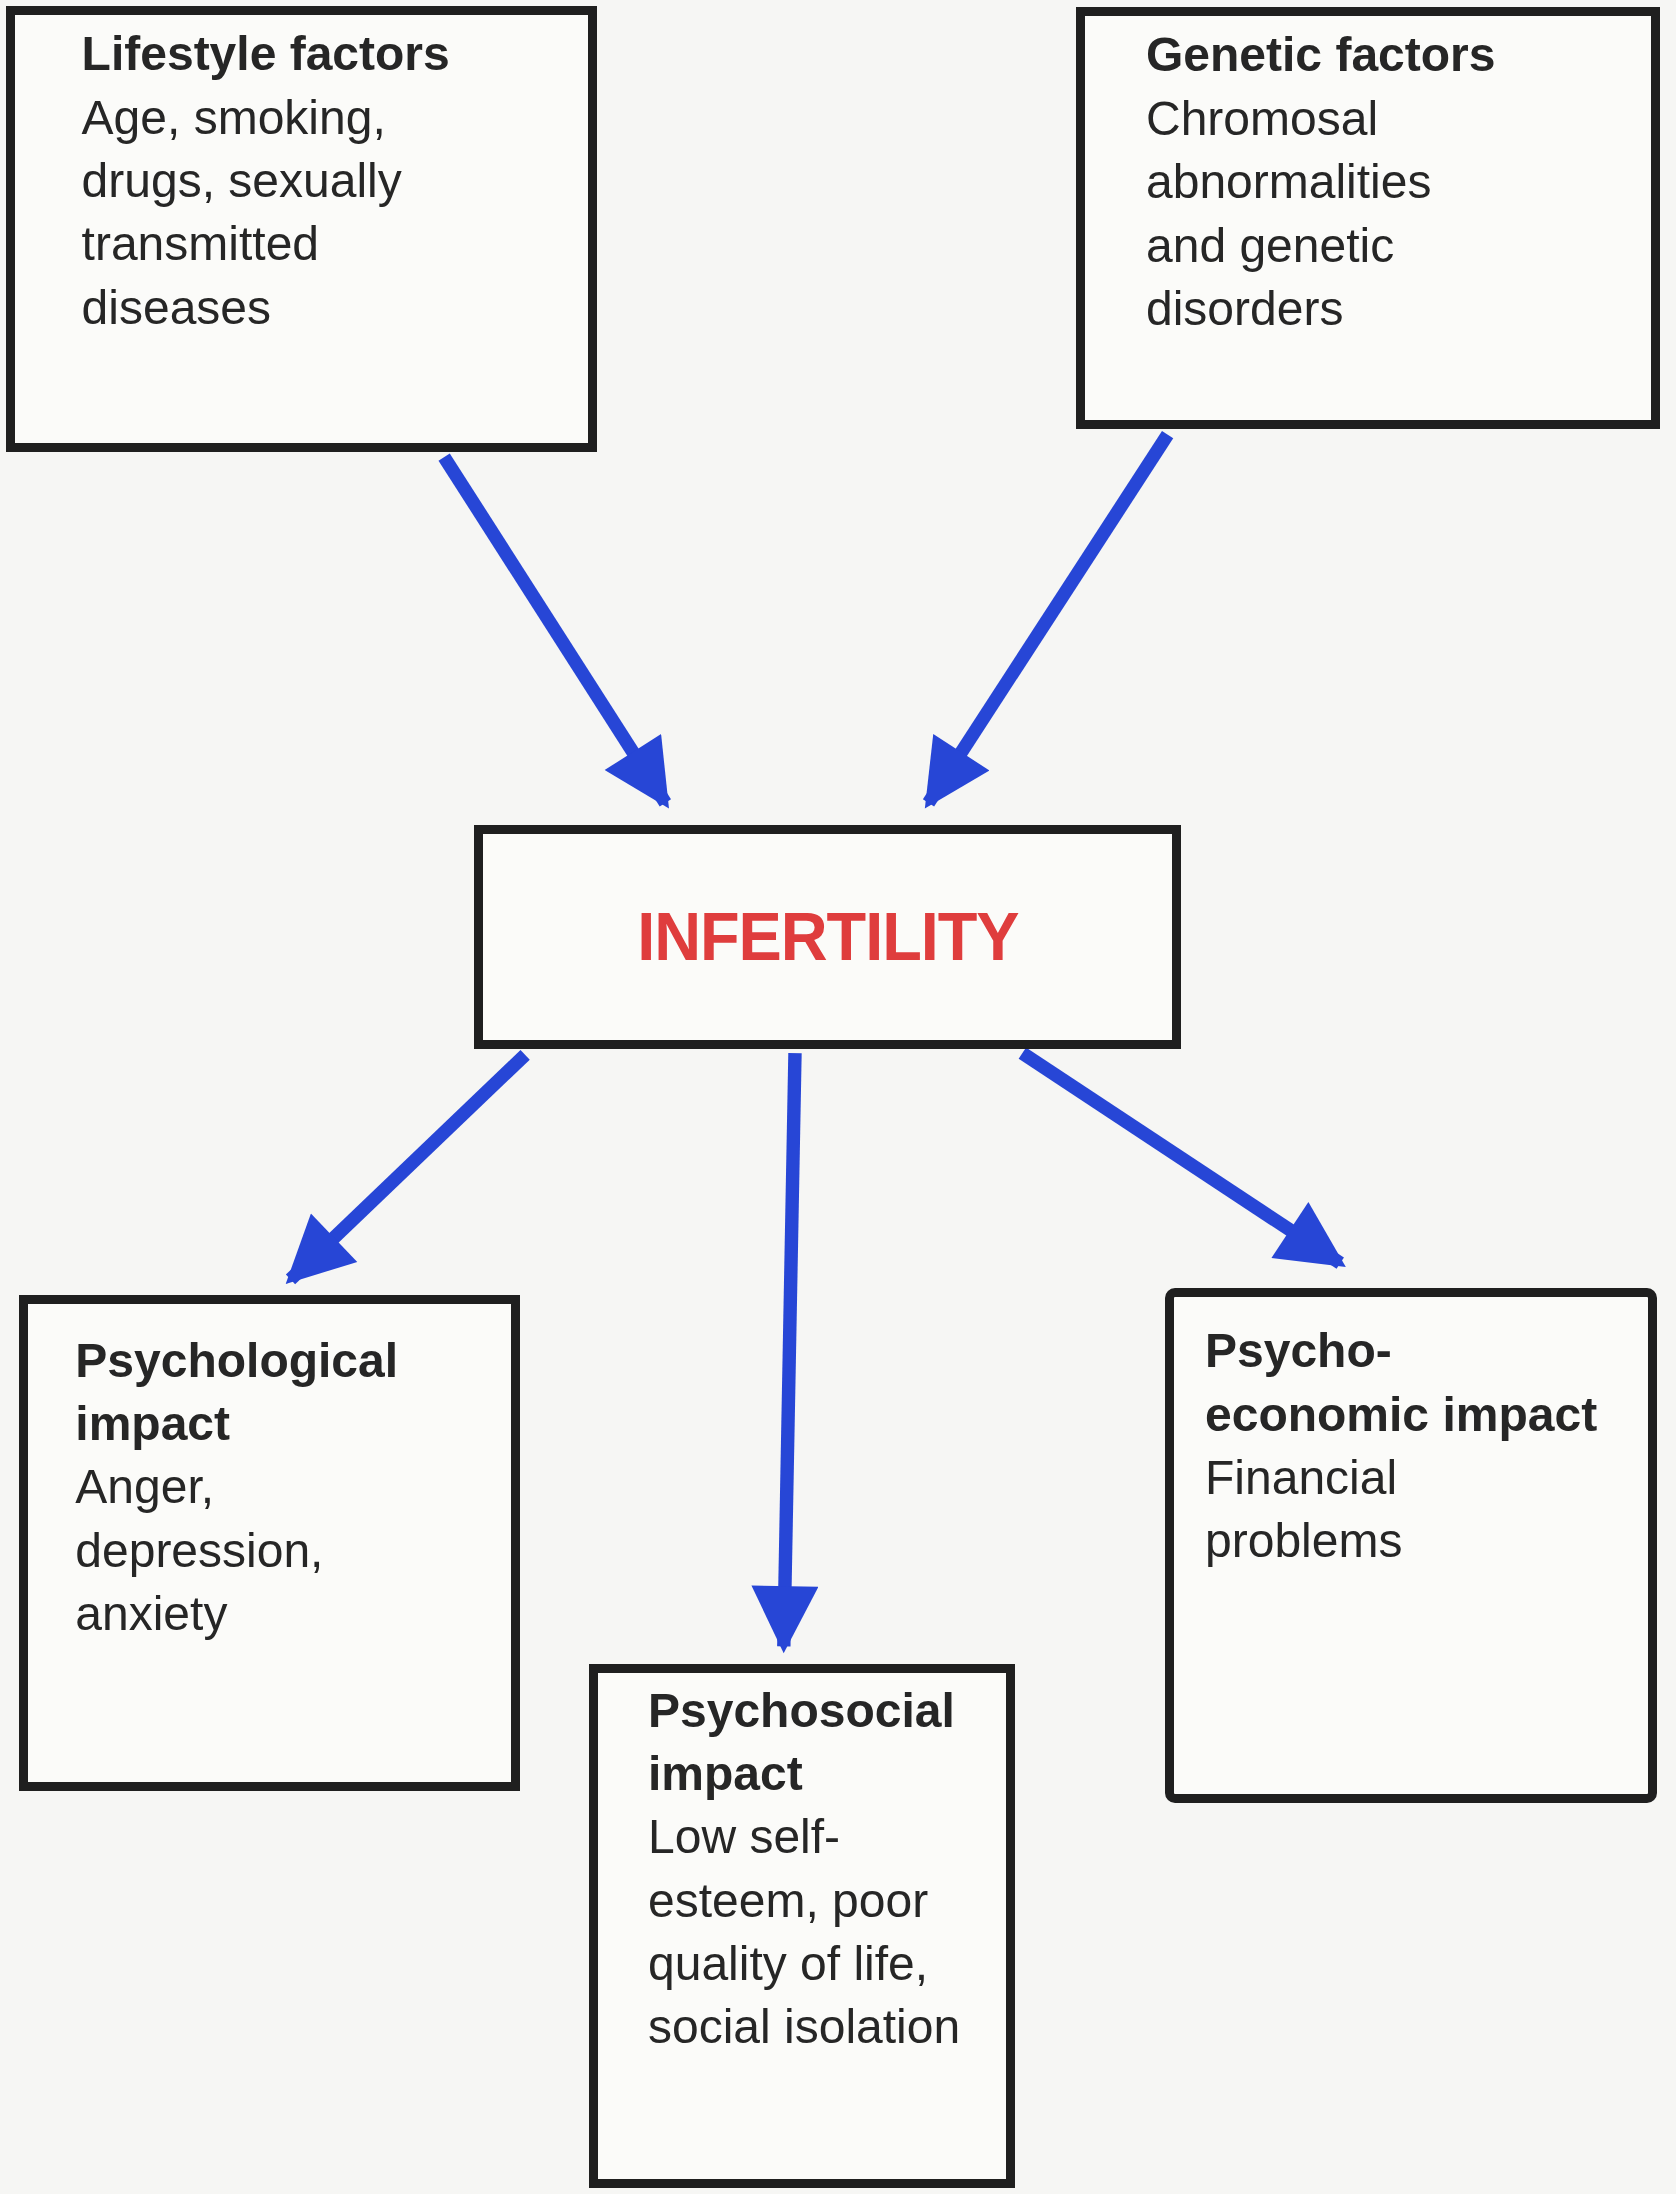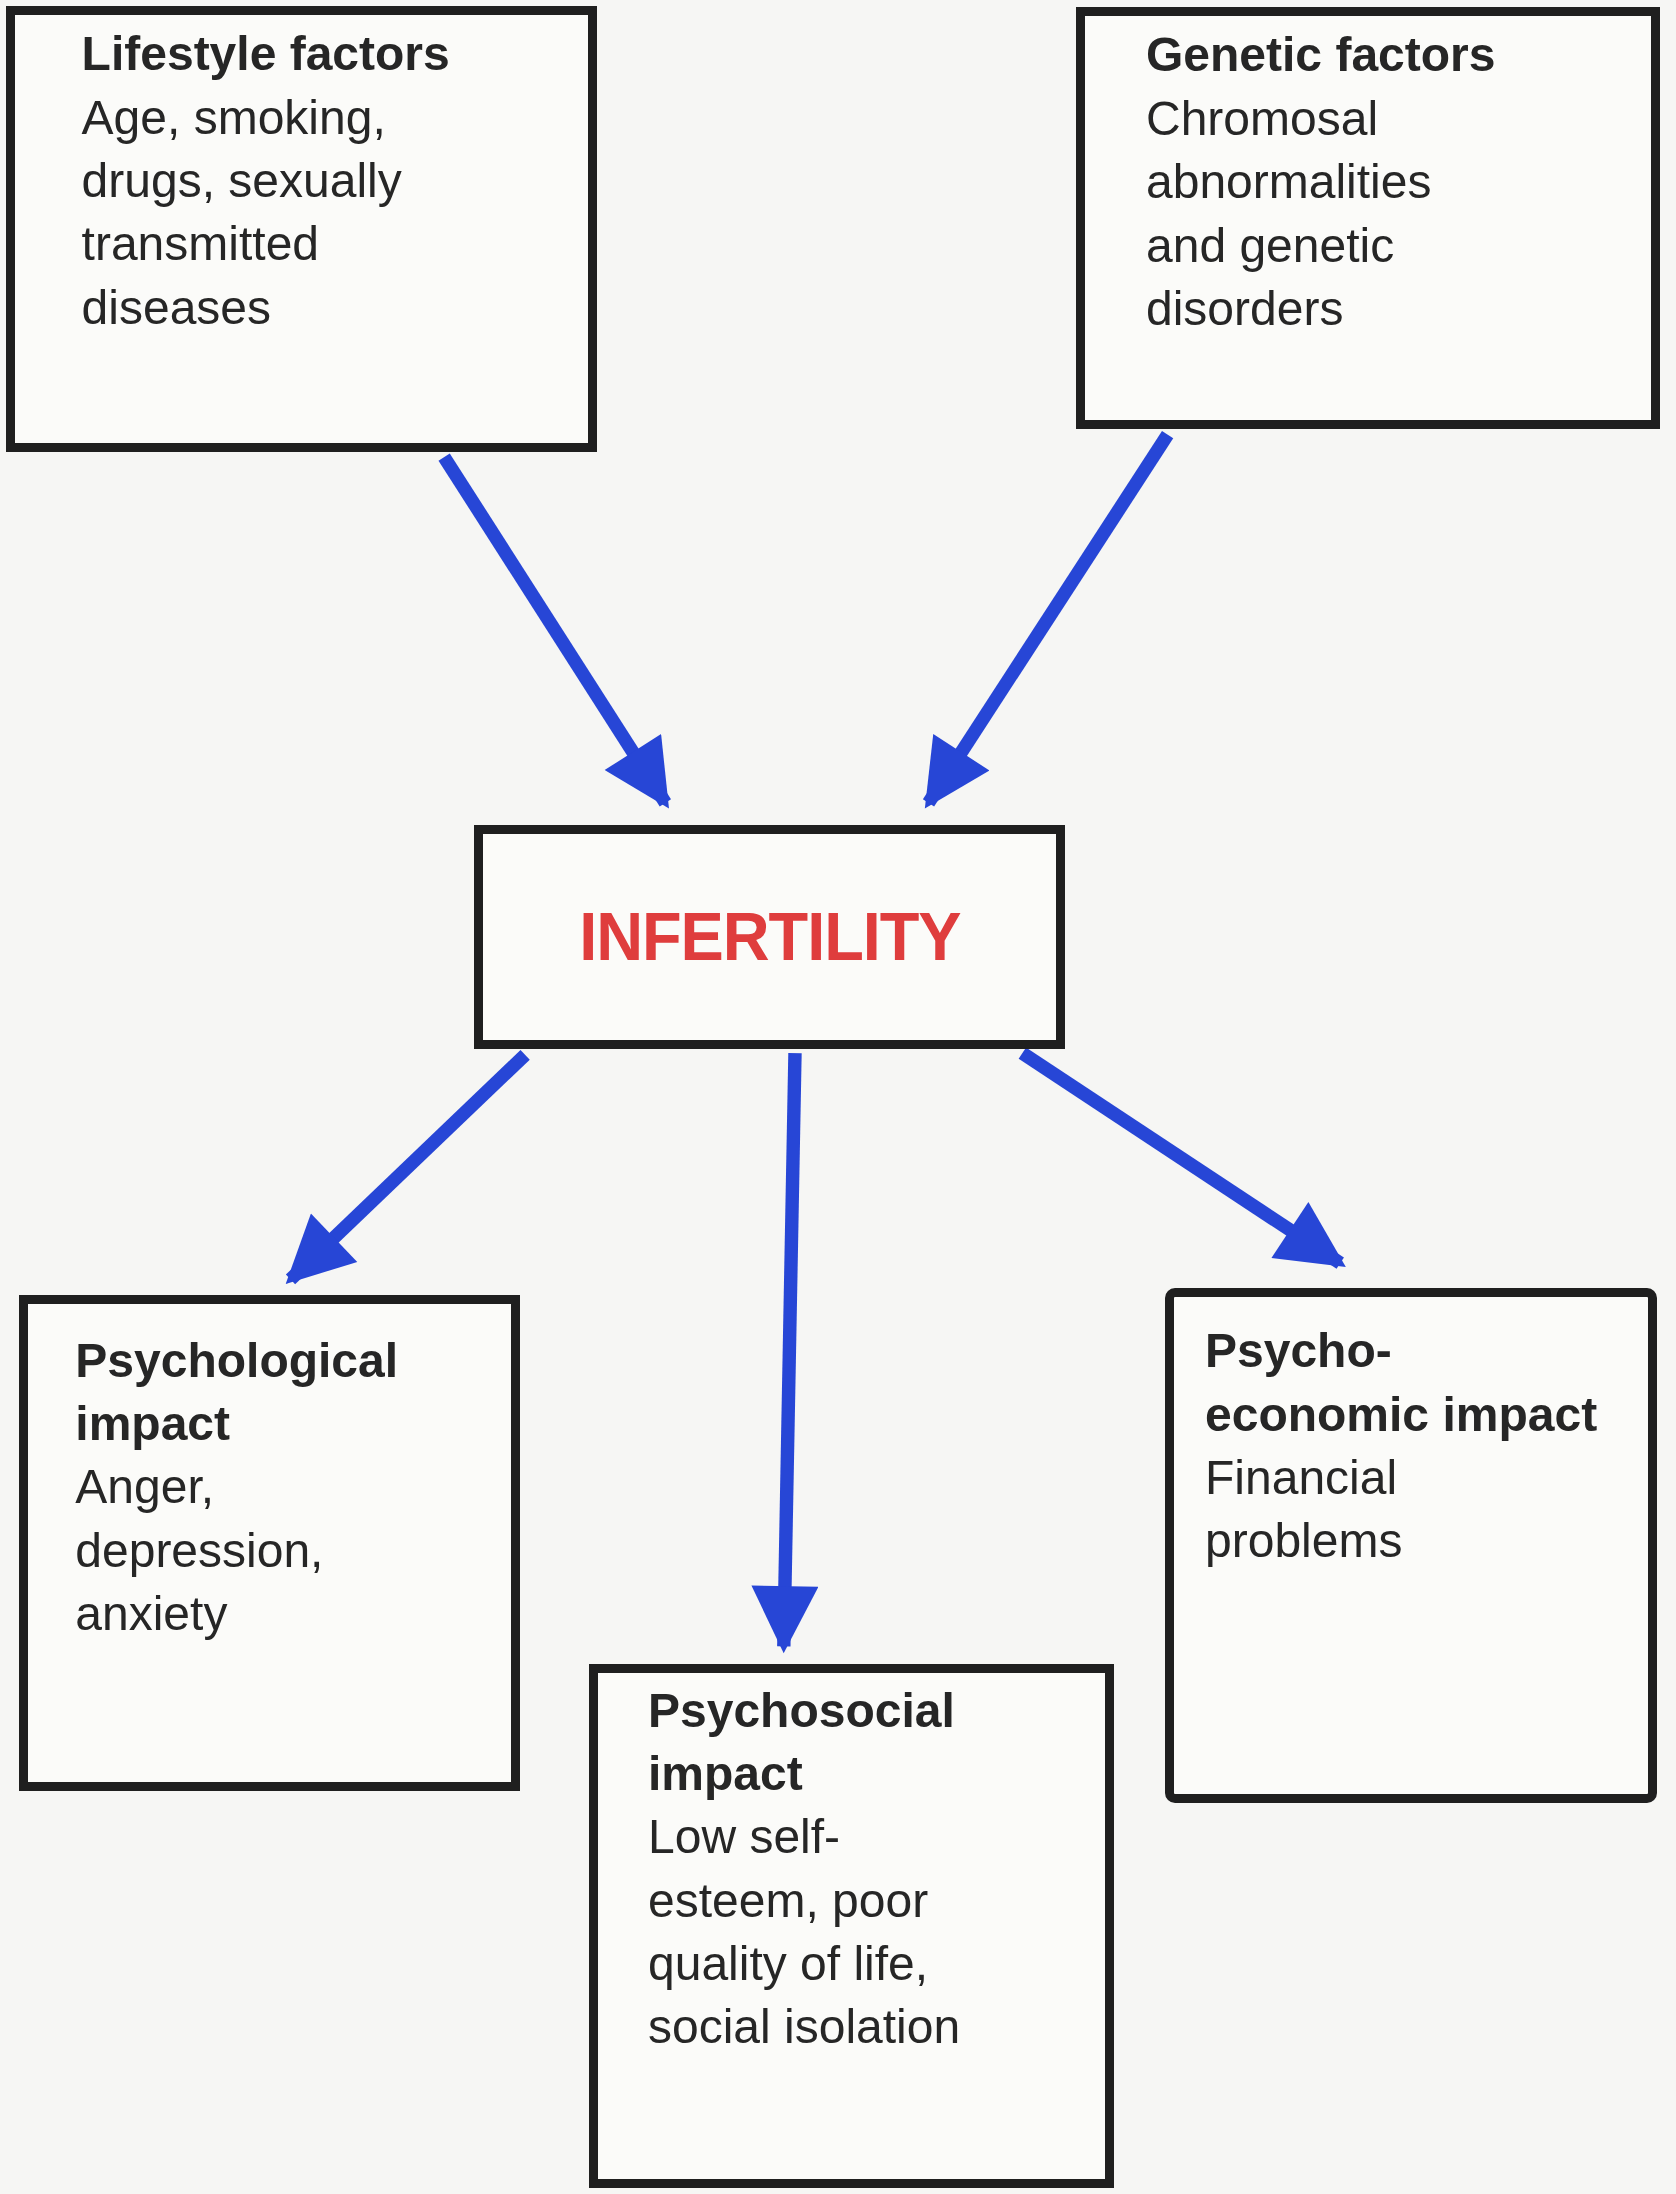--- a/index.html
+++ b/index.html
@@ -18,24 +18,24 @@
                color:var(--arrow-blue);}
   .arrow-layer line{stroke:currentColor;stroke-width:24;}
   .node{position:absolute;box-sizing:border-box;background:var(--box-bg);
         border:9px solid var(--box-border);
         font-size:61px;line-height:1.32;}
   .node h2,.node p{margin:0;font-size:48px;white-space:pre-line;}
   .node h2{font-weight:700;}
   .node p{font-weight:400;}
   #box-lifestyle     {left:5.6px;   top:5.6px;   width:591px;height:446px; padding:7.8px 22.4px 0 67px;}
   #box-genetic       {left:1076px; top:6.7px;   width:584px;height:422px; padding:7.8px 22.4px 0 61px;}
-  #box-infertility   {left:474px;  top:825px; width:591px;height:224px;
+  #box-infertility   {left:474px;  top:825px; width:707px;height:224px;
                       display:flex;align-items:center;justify-content:center;}
   #box-psychological {left:12.3px;   top:1295px; width:501px; height:496px; padding:24.6px 17px 0 47px;margin-left:7px;}
-  #box-psychosocial  {left:589px; top:1664px; width:525px; height:524px; padding:5.6px 17px 0 50px;}
+  #box-psychosocial  {left:589px; top:1664px; width:426px; height:524px; padding:5.6px 17px 0 50px;}
   #box-psychoeconomic{left:1165px; top:1288px; width:492px; height:515px; padding:22.4px 11.2px 0 31px;border-radius:10px;}
   .center-label{font-weight:700;font-size:69px;letter-spacing:-1.1px;
                 color:var(--accent-red);transform:scaleX(0.94);}
 </style>
 </head>
 <body>
 
 <div class="canvas">
 
   <svg class="arrow-layer" width="1676" height="2194" viewBox="0 0 3000 3927" aria-hidden="true">

